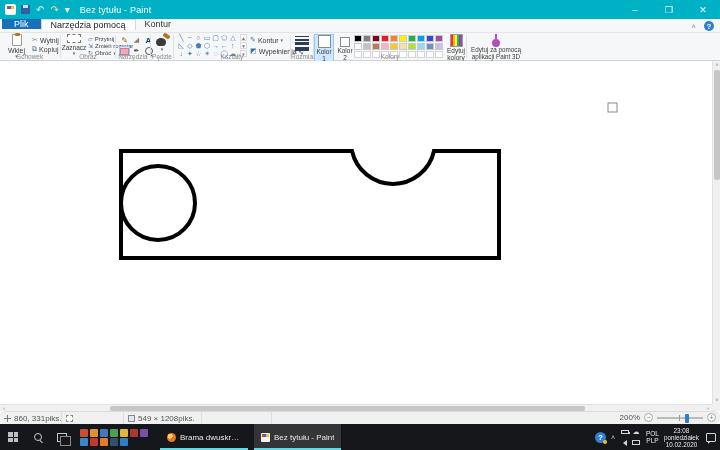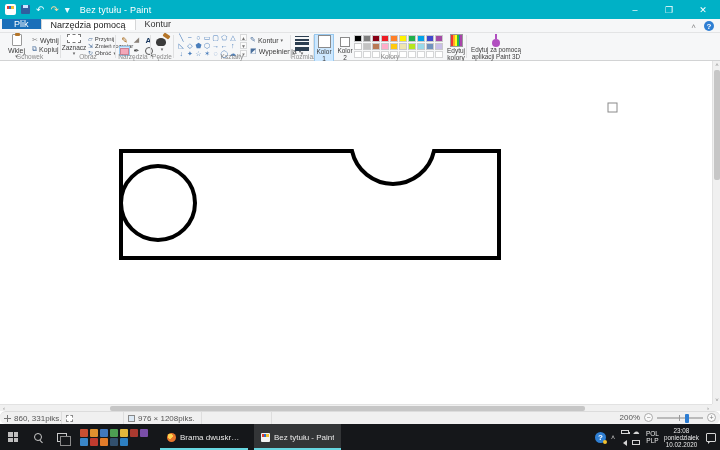--- a/index.html
+++ b/index.html
@@ -380,21 +380,21 @@
     <div class="sb-seg" style="width:62px;">
       <span class="sb-ic sb-cross"></span>
       <span>860, 331piks.</span>
     </div>
     <div class="sb-seg" style="width:62px;">
       <span class="sb-ic sb-sel"></span>
       <span></span>
     </div>
     <div class="sb-seg" style="width:78px;">
       <span class="sb-ic sb-img"></span>
-      <span>976 × 1208piks.</span>
+      <span>549 × 1208piks.</span>
     </div>
     <div class="sb-seg" style="width:70px;"></div>
   </div>
   <div class="sb-zoom">
     <span>200%</span>
     <span class="zoom-btn">−</span>
     <span class="zoom-track">
       <span class="zoom-tick"></span>
       <span class="zoom-thumb"></span>
     </span>

